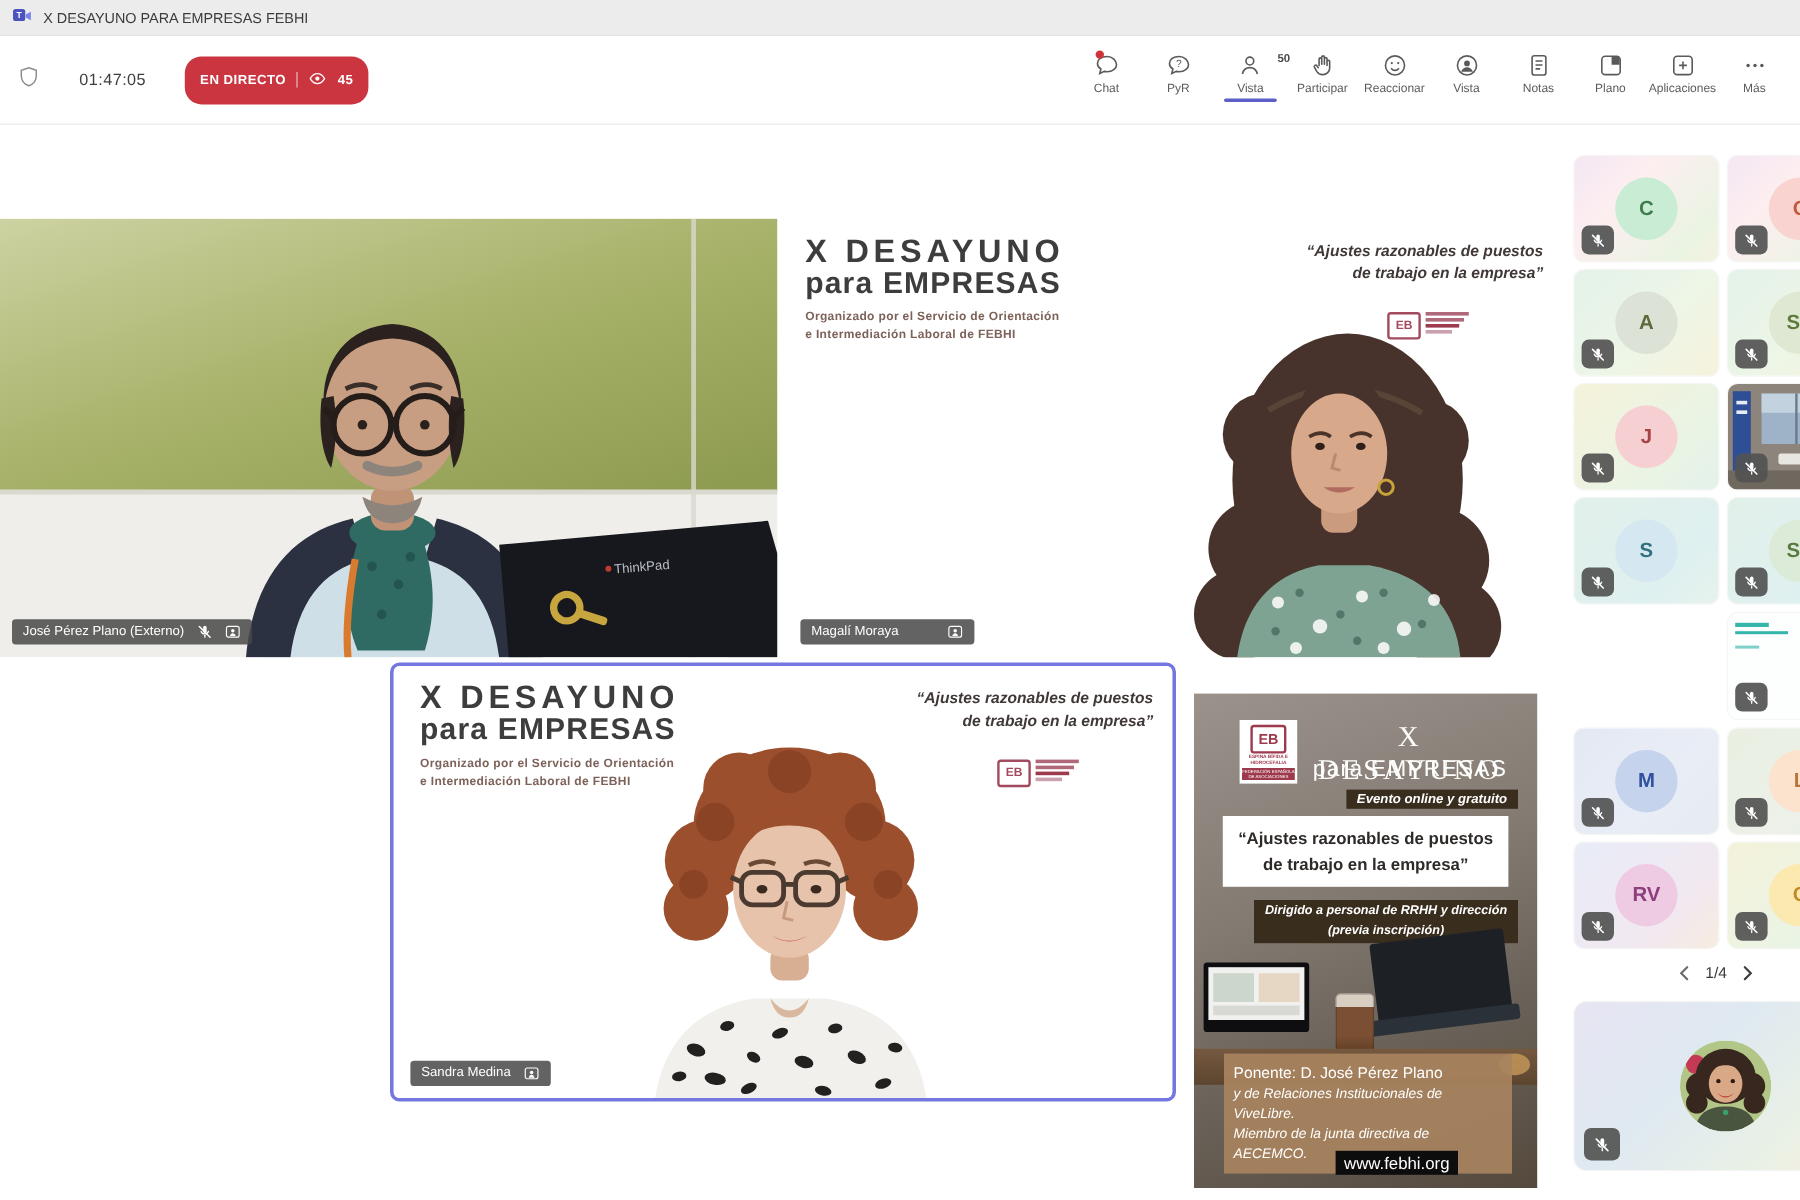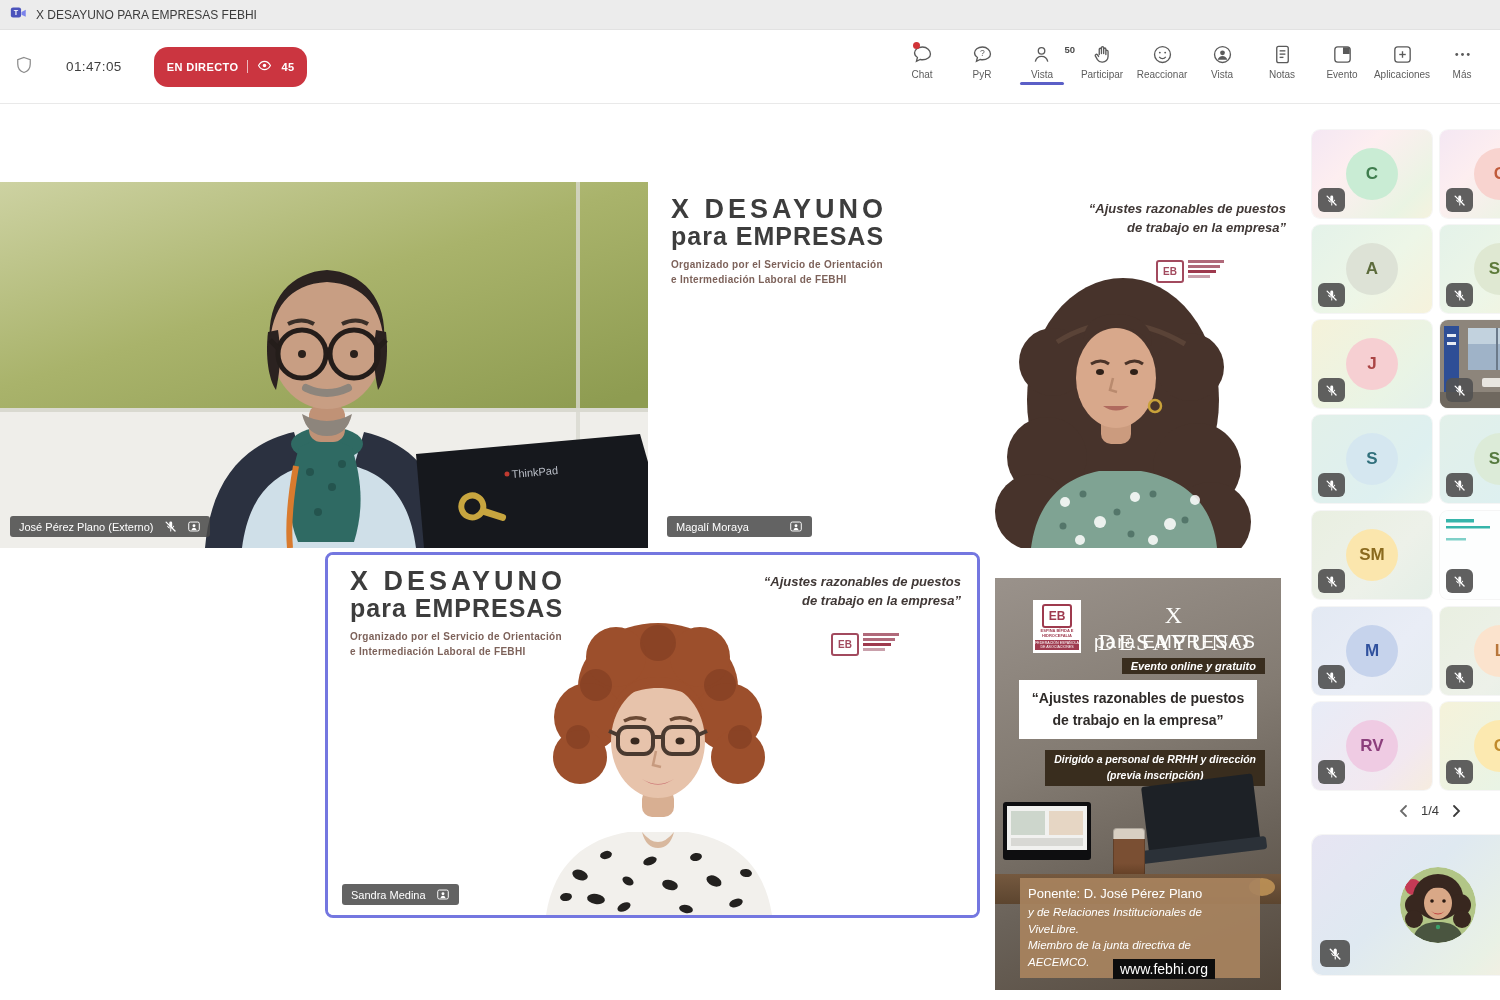--- a/index.html
+++ b/index.html
@@ -26,21 +26,21 @@
   .tb-icon{height:28px;display:flex;align-items:center;justify-content:center;position:relative;}
   .tb-label{font-size:10px;color:#5c5c5c;margin-top:1px;white-space:nowrap;}
   .tb-count{position:absolute;left:34px;top:4px;font-size:9.5px;font-weight:bold;color:#4a4a4a;}
   .tb-dot{position:absolute;right:14px;top:2px;width:7px;height:7px;border-radius:50%;background:#d13438;}
   .tb-underline{position:absolute;bottom:-5px;left:8px;width:44px;height:3px;border-radius:2px;background:#5b5fc7;}
 
   
   .tile{position:absolute;border-radius:4px;overflow:hidden;background:#fff;}
   .tile svg{display:block;}
   .name-pill{position:absolute;left:10px;bottom:11px;background:rgba(72,72,72,.85);color:#fff;
-             font-size:11px;border-radius:3px;padding:4px 9px;display:flex;align-items:center;gap:10px;z-index:5;}
+             font-size:11px;border-radius:3px;padding:4px 9px;display:flex;gap:10px;z-index:5;}
   .brand{position:absolute;left:16px;top:13px;z-index:3;}
   .brand-t1{font-size:27px;letter-spacing:4px;color:#3d3d3d;font-weight:600;line-height:1.05;}
   .brand-t2{font-size:25px;letter-spacing:1px;color:#3d3d3d;font-weight:bold;line-height:1.1;}
   .brand-org{font-size:10px;font-weight:bold;color:#7d625a;line-height:1.5;margin-top:6px;letter-spacing:.3px;}
   .brand-quote{position:absolute;right:16px;top:18px;text-align:right;font-weight:bold;font-style:italic;
                font-size:13px;color:#403836;line-height:1.45;z-index:3;}
   .eb-mini{position:absolute;right:78px;top:78px;display:flex;gap:4px;align-items:flex-start;z-index:3;}
   .eb-mini-box{width:24px;height:19px;border:2px solid #a24a5e;border-radius:3px;color:#a24a5e;
                font-size:10px;font-weight:bold;display:flex;align-items:center;justify-content:center;}
   .eb-mini-lines div{height:2.5px;background:#b0697a;margin-bottom:2.5px;}
@@ -200,21 +200,21 @@
         </div>
         <div class="tb-label">Notas</div>
       </div>
       <div class="tb-item">
         <div class="tb-icon">
           <svg width="23" height="23" viewBox="0 0 24 24" fill="none" stroke="#5a5a5a" stroke-width="1.4">
               <rect x="4" y="4" width="16" height="16" rx="3"></rect>
               <path d="M12.5 4.5h5.5a1.5 1.5 0 0 1 1.5 1.5v5.5h-7z" fill="#5a5a5a" stroke="none"></path>
             </svg>
         </div>
-        <div class="tb-label">Evento</div>
+        <div class="tb-label">Plano</div>
       </div>
       <div class="tb-item">
         <div class="tb-icon">
           <svg width="23" height="23" viewBox="0 0 24 24" fill="none" stroke="#5a5a5a" stroke-width="1.4">
               <rect x="4" y="4" width="16" height="16" rx="3"></rect>
               <line x1="12" y1="8.6" x2="12" y2="15.4"></line>
               <line x1="8.6" y1="12" x2="15.4" y2="12"></line>
             </svg>
         </div>
         <div class="tb-label">Aplicaciones</div>
@@ -533,31 +533,20 @@
         <svg width="13" height="13" viewBox="0 0 16 16" stroke="#fff" stroke-width="1.3" stroke-linecap="round">
           <rect x="6.5" y="1.8" width="3.6" height="7.4" rx="1.8" fill="#fff" stroke="none"></rect>
           <path d="M4.4 7.6a4 4 0 0 0 7.5 0" fill="none"></path>
           <line x1="8.3" y1="11.6" x2="8.3" y2="13.6"></line>
           <line x1="2.6" y1="2.6" x2="13.6" y2="13.6" stroke-width="1.6"></line>
         </svg>
       </div>
   </div>
   <div class="sb-tile grad4" style="left:1312px;top:415px;">
     <div class="avatar" style="background: rgb(213, 231, 240); color: rgb(49, 112, 124);">S</div>
-    <div class="mic-badge">
-        <svg width="13" height="13" viewBox="0 0 16 16" stroke="#fff" stroke-width="1.3" stroke-linecap="round">
-          <rect x="6.5" y="1.8" width="3.6" height="7.4" rx="1.8" fill="#fff" stroke="none"></rect>
-          <path d="M4.4 7.6a4 4 0 0 0 7.5 0" fill="none"></path>
-          <line x1="8.3" y1="11.6" x2="8.3" y2="13.6"></line>
-          <line x1="2.6" y1="2.6" x2="13.6" y2="13.6" stroke-width="1.6"></line>
-        </svg>
-      </div>
-  </div>
-  <div class="sb-tile grad5" style="left:1312px;top:511px;">
-    <div class="avatar" style="background: rgb(251, 230, 173); color: rgb(138, 106, 30);">SM</div>
     <div class="mic-badge">
         <svg width="13" height="13" viewBox="0 0 16 16" stroke="#fff" stroke-width="1.3" stroke-linecap="round">
           <rect x="6.5" y="1.8" width="3.6" height="7.4" rx="1.8" fill="#fff" stroke="none"></rect>
           <path d="M4.4 7.6a4 4 0 0 0 7.5 0" fill="none"></path>
           <line x1="8.3" y1="11.6" x2="8.3" y2="13.6"></line>
           <line x1="2.6" y1="2.6" x2="13.6" y2="13.6" stroke-width="1.6"></line>
         </svg>
       </div>
   </div>
   <div class="sb-tile grad6" style="left:1312px;top:607px;">

